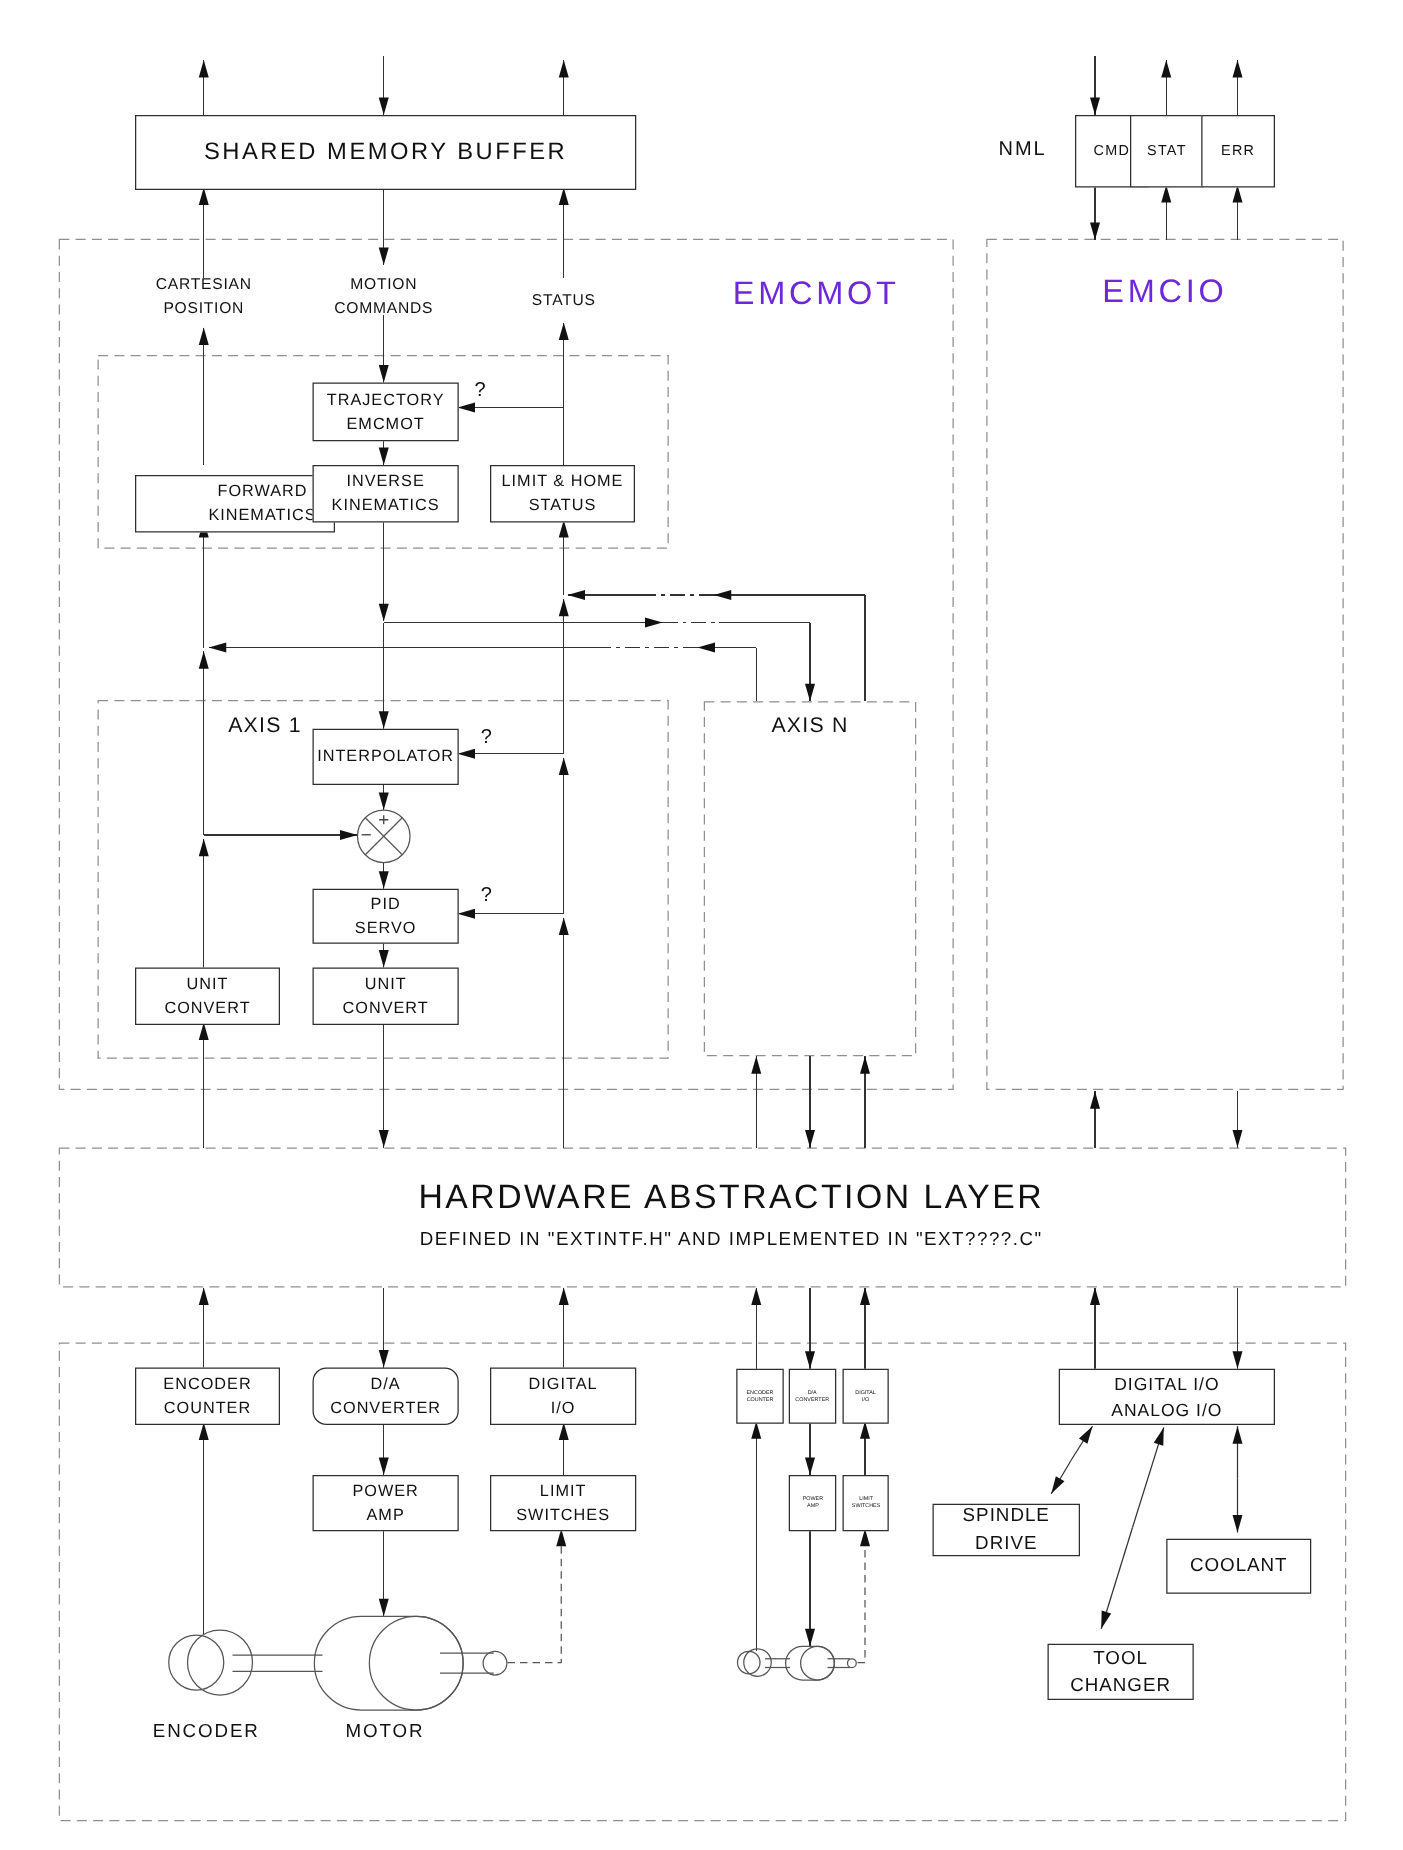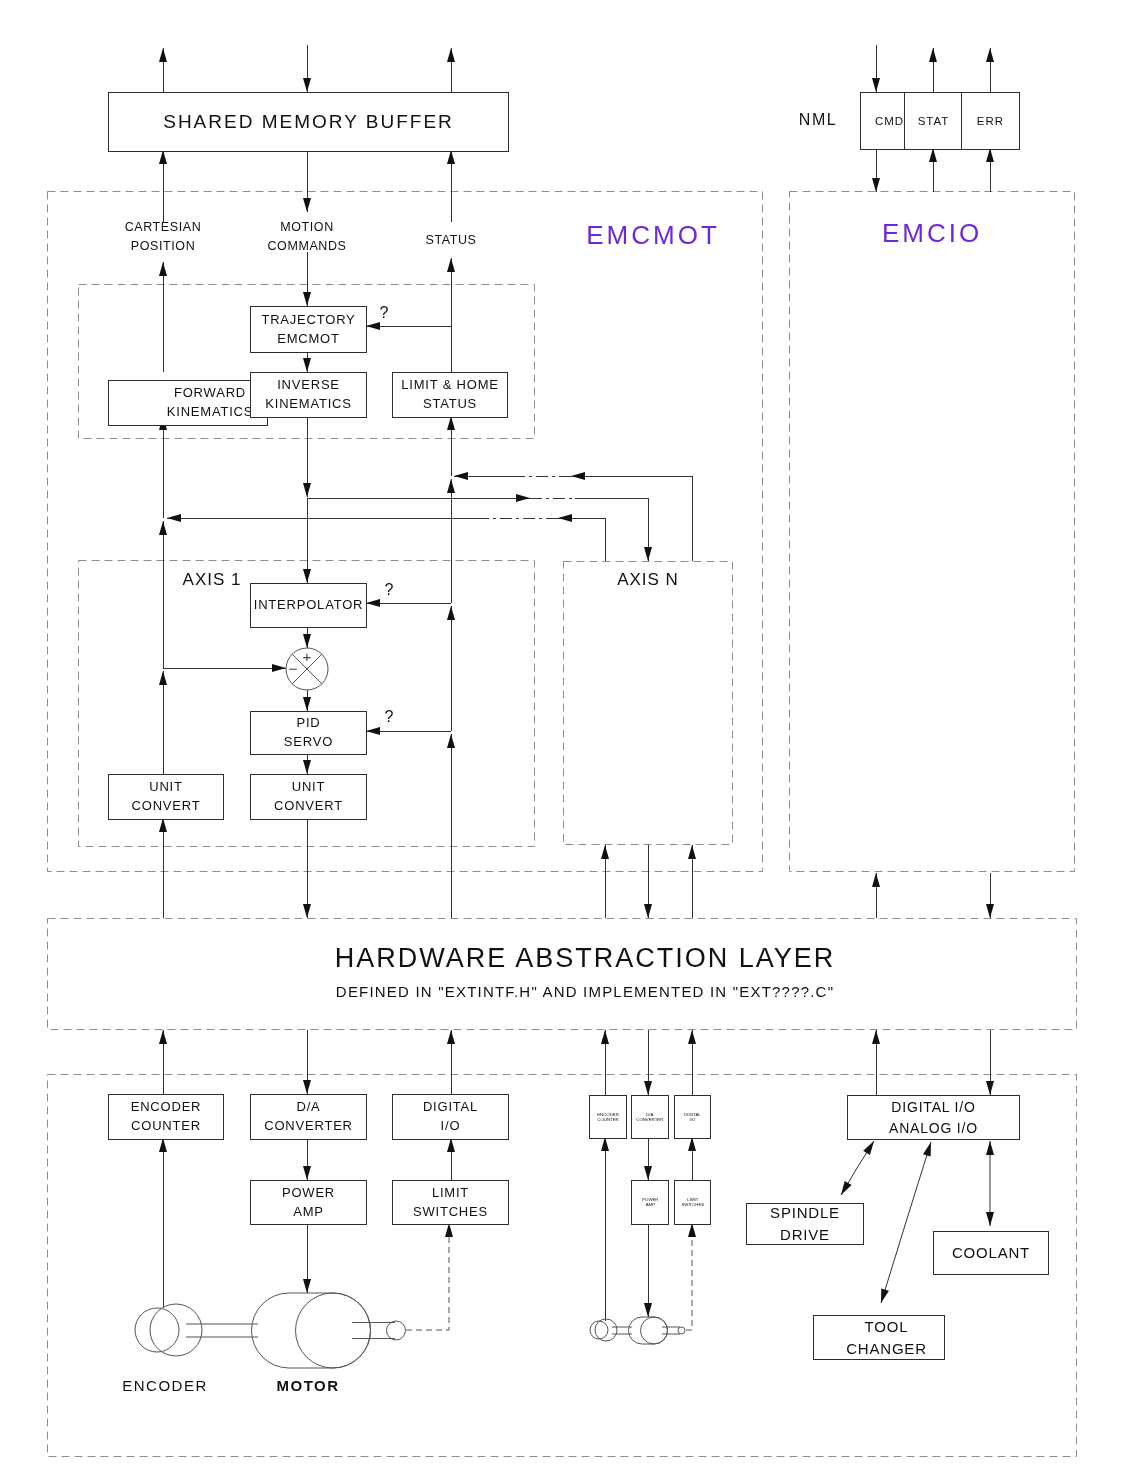--- a/index.html
+++ b/index.html
@@ -208,30 +208,30 @@
 
 <div class="lbl axis" style="left:648px;top:580px;">AXIS N</div>
 
 <div class="lbl big" style="left:932px;top:233px;">EMCIO</div>
 
 <div class="lbl haltitle" style="left:585px;top:958px;">HARDWARE ABSTRACTION LAYER</div>
 <div class="lbl halsub" style="left:585px;top:992px;">DEFINED IN "EXTINTF.H" AND IMPLEMENTED IN "EXT????.C"</div>
 
 <div class="box" style="left:108px;top:1094px;width:114px;height:44px;">ENCODER
 COUNTER</div>
-<div class="box" style="left:250px;top:1094px;width:115px;height:44px;">D/A
+<div class="box" style="left:250px;top:1094px;width:115px;height:44px;border-radius:11px;">D/A
 CONVERTER</div>
 <div class="box" style="left:392px;top:1094px;width:115px;height:44px;">DIGITAL
 I/O</div>
 <div class="box" style="left:250px;top:1180px;width:115px;height:43px;">POWER
 AMP</div>
 <div class="box" style="left:392px;top:1180px;width:115px;height:43px;">LIMIT
 SWITCHES</div>
 <div class="lbl drawlbl" style="left:165px;top:1386px;">ENCODER</div>
-<div class="lbl drawlbl" style="left:308px;top:1386px;font-weight:bold;">MOTOR</div>
+<div class="lbl drawlbl" style="left:308px;top:1386px;">MOTOR</div>
 
 <div class="box" style="left:589px;top:1095px;width:36px;height:42px;">
   <span class="mini-t">ENCODER
 COUNTER</span></div>
 <div class="box" style="left:631px;top:1095px;width:36px;height:42px;">
   <span class="mini-t">D/A
 CONVERTER</span></div>
 <div class="box" style="left:674px;top:1095px;width:35px;height:42px;">
   <span class="mini-t">DIGITAL
 I/O</span></div>
@@ -239,17 +239,17 @@
   <span class="mini-t">POWER
 AMP</span></div>
 <div class="box" style="left:674px;top:1180px;width:35px;height:43px;">
   <span class="mini-t">LIMIT
 SWITCHES</span></div>
 
 <div class="box daio" style="left:847px;top:1095px;width:171px;height:43px;">DIGITAL I/O
 ANALOG I/O</div>
 <div class="box dev" style="left:746px;top:1203px;width:116px;height:40px;">SPINDLE DRIVE</div>
 <div class="box dev" style="left:933px;top:1231px;width:114px;height:42px;">COOLANT</div>
-<div class="box dev" style="left:813px;top:1315px;width:115px;height:43px;padding-left:15px;">TOOL
+<div class="box dev" style="left:838px;top:1315px;width:115px;height:43px;">TOOL
 CHANGER</div>
 
 
 </div>
 
 </body></html>

